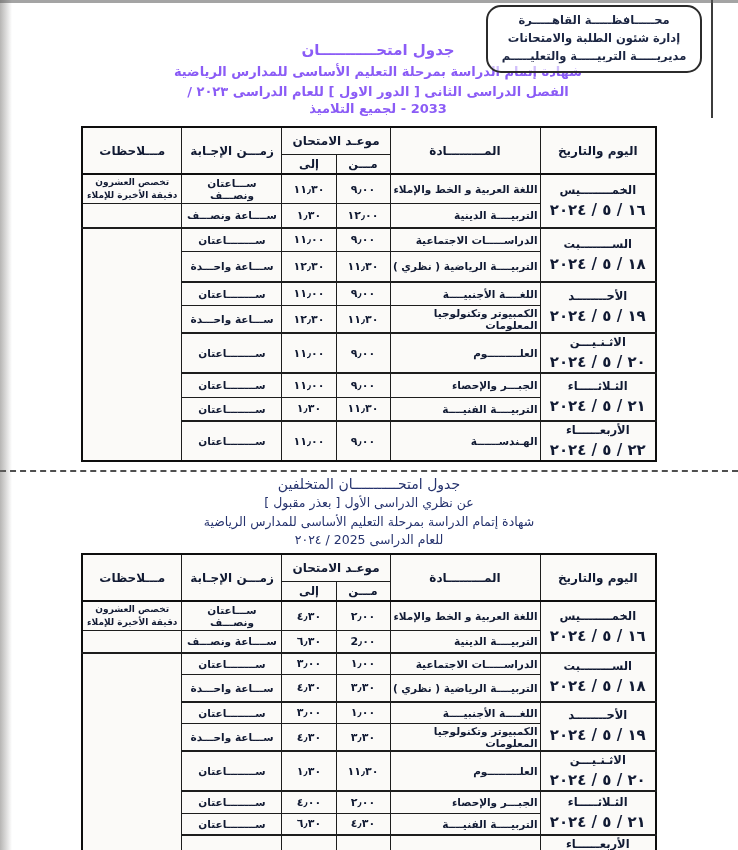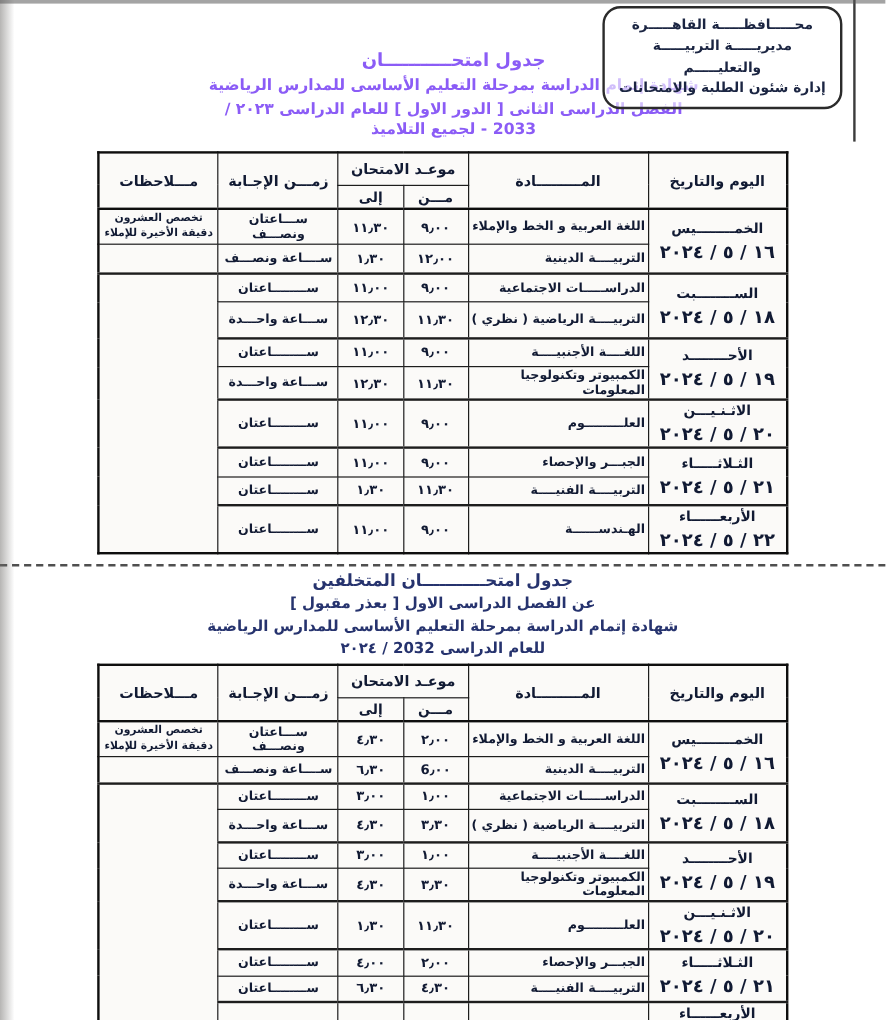--- a/index.html
+++ b/index.html
@@ -16,21 +16,21 @@
     background:linear-gradient(90deg,rgba(110,108,105,.5),rgba(110,108,105,0)); pointer-events:none;
   }
   .page::after {
     content:""; position:absolute; top:0; left:0; width:100%; height:3px;
     background:rgba(90,90,90,.55); pointer-events:none;
   }
 
   
   .header-section { position:relative; height:126px; }
   .org-box {
-    position:absolute; top:5px; right:36px; width:200px; padding:5px 8px 6px;
+    position:absolute; top:5px; right:36px; width:216px; padding:5px 8px 6px;
     border:2.2px solid #2b2b2b; border-radius:15px; background:rgba(255,255,255,.6);
     text-align:center; font-weight:bold; font-size:11.5px; line-height:1.55; color:#1b2542;
   }
   .scan-line { position:absolute; top:0; right:25px; width:2px; height:118px; background:#3c3c3c; }
   .logo { position:absolute; top:2px; left:88px; width:96px; text-align:center; }
   .logo-caption-ar { font-size:7px; font-weight:bold; color:#2a3560; margin-top:-3px; }
   .logo-caption-en { font-size:5.5px; color:#8a8a88; }
   .main-titles {
     position:absolute; top:40px; right:150px; width:420px; text-align:center;
     font-weight:bold; color:#8b5cf6; line-height:1.35;
@@ -59,43 +59,43 @@
   td.day-cell .date { display:block; font-size:15px; margin-top:4px; letter-spacing:.5px; }
   td.subject-cell { font-size:10.5px;text-align:right; }
   td.time-cell { font-size:11px; letter-spacing:.4px; }
   td.duration-cell { font-size:10.5px; }
   td.notes-cell { font-size:9px; line-height:1.45; }
   tr.h24{height:24px} tr.h30{height:30px} tr.h34{height:34px}
   tr.k22{height:22px} tr.k27{height:27px} tr.k28{height:28px}
 
   
   .divider { border-top:2.4px dashed #4f4f4f; margin:8px 0 3px; }
-  .makeup-titles { text-align:center; font-weight:bold; color:#26336e; line-height:1.3; margin:0 0 5px; }
+  .makeup-titles { text-align:center; font-weight:normal; color:#26336e; line-height:1.3; margin:0 0 5px; }
   .mt-1 { font-size:14px; margin-bottom:2px; }
   .mt-2, .mt-3 { font-size:12.5px; margin-bottom:2px; }
   .mt-4 { font-size:12.5px; }
 </style>
 </head>
 <body>
 
 <div class="page">
 
   <div class="header-section">
 
 
     <div class="main-titles">
       <div class="title-1">جدول امتحـــــــــــان</div>
       <div class="title-2">شهادة إتمام الدراسة بمرحلة التعليم الأساسى للمدارس الرياضية</div>
       <div class="title-3">الفصل الدراسى الثانى [ الدور الاول ] للعام الدراسى ٢٠٢٣ / 2033 - لجميع التلاميذ</div>
     </div>
 
     <div class="org-box">
       <div>محـــــافظـــــة القاهـــــرة</div>
+      <div>إدارة شئون الطلبة والامتحانات</div>
       <div>مديريـــــة التربيـــــة والتعليـــــم</div>
-      <div>إدارة شئون الطلبة والامتحانات</div>
     </div>
 
     <div class="scan-line"></div>
   </div>
 
   <table class="exam-table">
     <colgroup>
       <col class="c-day">
         <col class="c-subject">
         <col class="c-from">
@@ -204,23 +204,23 @@
         <td class="time-cell">١١٫٠٠</td>
         <td class="duration-cell">ســــــــاعتان</td>
       </tr>
     </tbody>
   </table>
 
   <div class="divider"></div>
 
   <div class="makeup-titles">
     <div class="mt-1">جدول امتحـــــــــــان المتخلفين</div>
-    <div class="mt-2">عن الفصل الدراسى الاول [ بعذر مقبول ]</div>
+    <div class="mt-2">عن نظري الدراسى الأول [ بعذر مقبول ]</div>
     <div class="mt-3">شهادة إتمام الدراسة بمرحلة التعليم الأساسى للمدارس الرياضية</div>
-    <div class="mt-4">للعام الدراسى 2032 / ٢٠٢٤</div>
+    <div class="mt-4">للعام الدراسى 2025 / ٢٠٢٤</div>
   </div>
 
   <table class="exam-table">
     <colgroup>
       <col class="c-day">
         <col class="c-subject">
         <col class="c-from">
         <col class="c-to">
         <col class="c-dur">
         <col class="c-notes">
@@ -245,21 +245,21 @@
           <span class="date">١٦ / ٥ / ٢٠٢٤</span>
         </td>
         <td class="subject-cell">اللغة العربية و الخط والإملاء</td>
         <td class="time-cell">٢٫٠٠</td>
         <td class="time-cell">٤٫٣٠</td>
         <td class="duration-cell">ســـاعتان ونصـــف</td>
         <td class="notes-cell">تخصص العشرون دقيقة الأخيرة للإملاء</td>
       </tr>
       <tr class="k22">
         <td class="subject-cell">التربيــــة الدينية</td>
-        <td class="time-cell">6٫٠٠</td>
+        <td class="time-cell">2٫٠٠</td>
         <td class="time-cell">٦٫٣٠</td>
         <td class="duration-cell">ســــاعة ونصـــف</td>
         <td class="notes-cell"></td>
       </tr>
       <tr class="k22 grp">
         <td class="day-cell" rowspan="2">
           <span>الســــــــبت</span>
           <span class="date">١٨ / ٥ / ٢٠٢٤</span>
         </td>
         <td class="subject-cell">الدراســـــات الاجتماعية</td>

